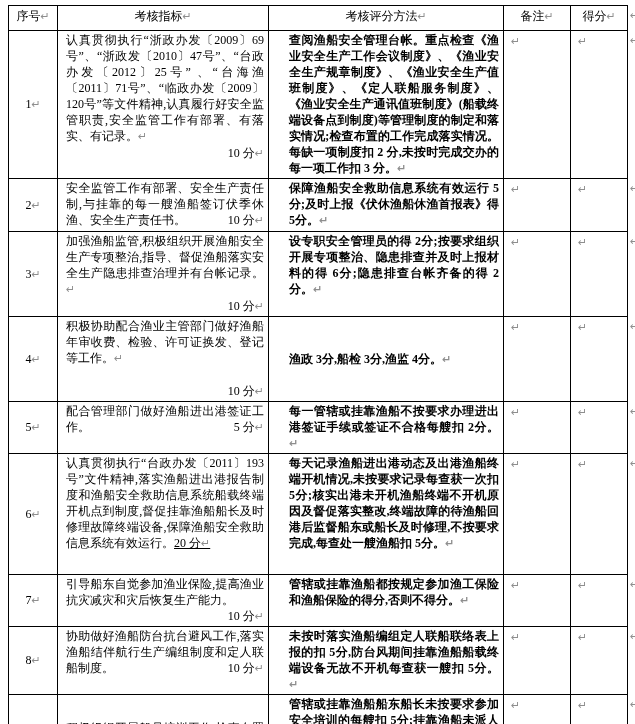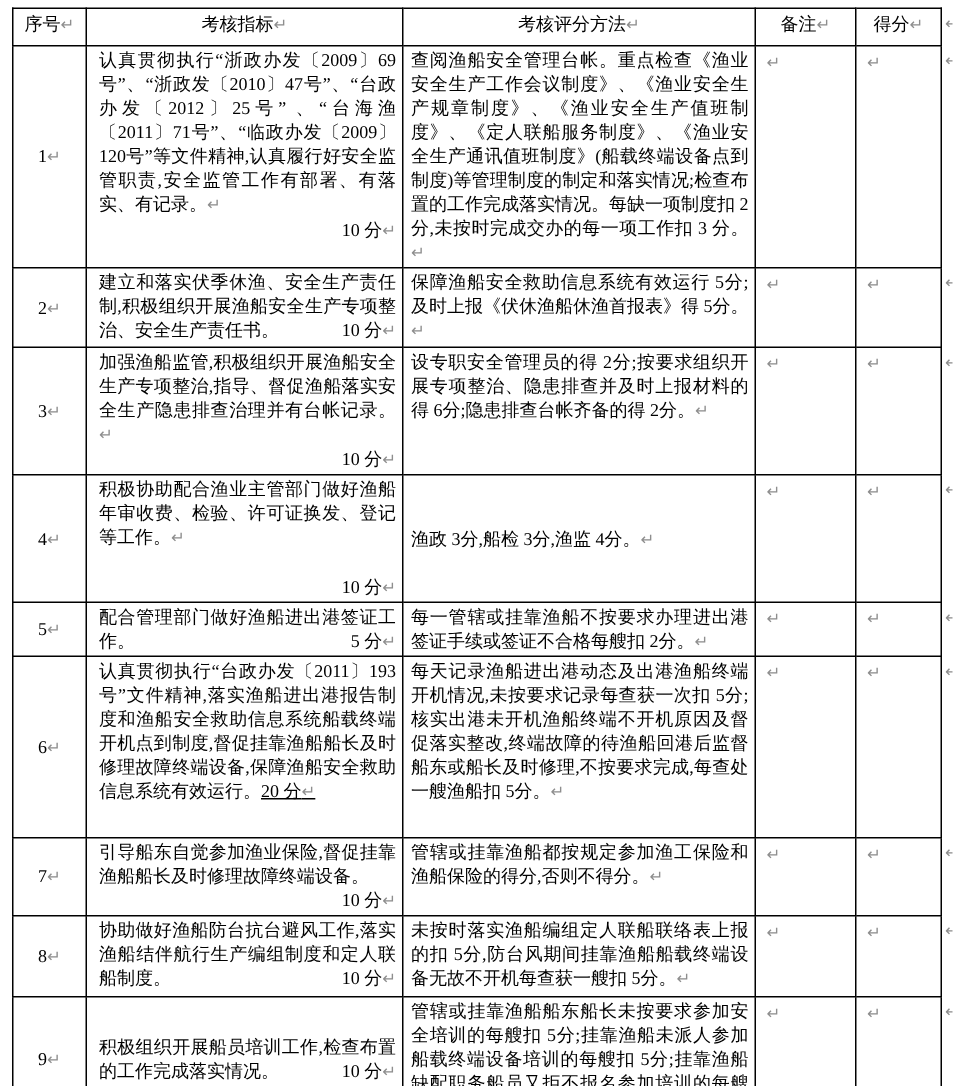--- a/index.html
+++ b/index.html
@@ -17,21 +17,21 @@
     font-size:12px;
     line-height:16px;
   }
   th, td { border:1px solid #000; vertical-align:top;margin-top:36px; }
   th {
     font-weight:normal; text-align:center;
     padding:2px 0; height:20px;
   }
   td.cell-no { text-align:center; vertical-align:middle; padding:0; }
   td.cell-ind { padding:1px 4px 1px 8px; text-align:justify; }
-  td.cell-method { padding:1px 4px 1px 5px; text-align:justify; }
+  td.cell-method { padding:1px 4px 1px 20px; text-align:justify;font-weight:bold; }
   td.cell-remark, td.cell-score { padding:2px 0 0 7px; vertical-align:top; }
   td.rowend { border:none; padding:1px 0 0 2px; vertical-align:top; }
   td.vcenter { vertical-align:middle; }
   .pilcrow {
     color:#8e8e8e;
     font-family:"DejaVu Sans", sans-serif;
     font-size:11px;
   }
   .pts-block { display:block; text-align:right; }
   .pts-block.mt { margin-top:16px; }
@@ -66,21 +66,21 @@
     <td class="cell-no"><span>1</span><span class="pilcrow">↵</span></td>
     <td class="cell-ind"><span>认真贯彻执行“浙政办发〔2009〕69号”、“浙政发〔2010〕47号”、“台政办发〔2012〕25号” 、“台海渔〔2011〕71号”、“临政办发〔2009〕120号”等文件精神,认真履行好安全监管职责,安全监管工作有部署、有落实、有记录。</span><span class="pilcrow">↵</span><span class="pts-block"><span>10 分</span><span class="pilcrow">↵</span></span></td>
     <td class="cell-method"><span>查阅渔船安全管理台帐。重点检查《渔业安全生产工作会议制度》、《渔业安全生产规章制度》、《渔业安全生产值班制度》、《定人联船服务制度》、《渔业安全生产通讯值班制度》(船载终端设备点到制度)等管理制度的制定和落实情况;检查布置的工作完成落实情况。每缺一项制度扣 2 分,未按时完成交办的每一项工作扣 3 分。</span><span class="pilcrow">↵</span></td>
     <td class="cell-remark"><span class="pilcrow">↵</span></td>
     <td class="cell-score"><span class="pilcrow">↵</span></td>
     <td class="rowend"><span class="pilcrow">↵</span></td>
   </tr>
 
   <tr style="height:53px">
     <td class="cell-no"><span>2</span><span class="pilcrow">↵</span></td>
-    <td class="cell-ind"><span>建立和落实伏季休渔、安全生产责任制,积极组织开展渔船安全生产专项整治、安全生产责任书。</span><span class="pts-float"><span>10 分</span><span class="pilcrow">↵</span></span></td>
+    <td class="cell-ind"><span>安全监管工作有部署、安全生产责任制,与挂靠的每一艘渔船签订伏季休渔、安全生产责任书。</span><span class="pts-float"><span>10 分</span><span class="pilcrow">↵</span></span></td>
     <td class="cell-method"><span>保障渔船安全救助信息系统有效运行 5分;及时上报《伏休渔船休渔首报表》得 5分。</span><span class="pilcrow">↵</span></td>
     <td class="cell-remark"><span class="pilcrow">↵</span></td>
     <td class="cell-score"><span class="pilcrow">↵</span></td>
     <td class="rowend"><span class="pilcrow">↵</span></td>
   </tr>
 
   <tr style="height:55px">
     <td class="cell-no"><span>3</span><span class="pilcrow">↵</span></td>
     <td class="cell-ind"><span>加强渔船监管,积极组织开展渔船安全生产专项整治,指导、督促渔船落实安全生产隐患排查治理并有台帐记录。</span><span class="pilcrow">↵</span><span class="pts-block"><span>10 分</span><span class="pilcrow">↵</span></span></td>
     <td class="cell-method"><span>设专职安全管理员的得 2分;按要求组织开展专项整治、隐患排查并及时上报材料的得 6分;隐患排查台帐齐备的得 2分。</span><span class="pilcrow">↵</span></td>
@@ -111,21 +111,21 @@
     <td class="cell-no"><span>6</span><span class="pilcrow">↵</span></td>
     <td class="cell-ind"><span>认真贯彻执行“台政办发〔2011〕193号”文件精神,落实渔船进出港报告制度和渔船安全救助信息系统船载终端开机点到制度,督促挂靠渔船船长及时修理故障终端设备,保障渔船安全救助信息系统有效运行。</span><span class="pts-inline"><span>20 分</span><span class="pilcrow">↵</span></span></td>
     <td class="cell-method"><span>每天记录渔船进出港动态及出港渔船终端开机情况,未按要求记录每查获一次扣 5分;核实出港未开机渔船终端不开机原因及督促落实整改,终端故障的待渔船回港后监督船东或船长及时修理,不按要求完成,每查处一艘渔船扣 5分。</span><span class="pilcrow">↵</span></td>
     <td class="cell-remark"><span class="pilcrow">↵</span></td>
     <td class="cell-score"><span class="pilcrow">↵</span></td>
     <td class="rowend"><span class="pilcrow">↵</span></td>
   </tr>
 
   <tr style="height:35px">
     <td class="cell-no"><span>7</span><span class="pilcrow">↵</span></td>
-    <td class="cell-ind"><span>引导船东自觉参加渔业保险,督促挂靠渔船船长及时修理故障终端设备。</span><span class="pts-float"><span>10 分</span><span class="pilcrow">↵</span></span></td>
+    <td class="cell-ind"><span>引导船东自觉参加渔业保险,提高渔业抗灾减灾和灾后恢复生产能力。</span><span class="pts-float"><span>10 分</span><span class="pilcrow">↵</span></span></td>
     <td class="cell-method"><span>管辖或挂靠渔船都按规定参加渔工保险和渔船保险的得分,否则不得分。</span><span class="pilcrow">↵</span></td>
     <td class="cell-remark"><span class="pilcrow">↵</span></td>
     <td class="cell-score"><span class="pilcrow">↵</span></td>
     <td class="rowend"><span class="pilcrow">↵</span></td>
   </tr>
 
   <tr style="height:54px">
     <td class="cell-no"><span>8</span><span class="pilcrow">↵</span></td>
     <td class="cell-ind"><span>协助做好渔船防台抗台避风工作,落实渔船结伴航行生产编组制度和定人联船制度。</span><span class="pts-float"><span>10 分</span><span class="pilcrow">↵</span></span></td>
     <td class="cell-method"><span>未按时落实渔船编组定人联船联络表上报的扣 5分,防台风期间挂靠渔船船载终端设备无故不开机每查获一艘扣 5分。</span><span class="pilcrow">↵</span></td>

